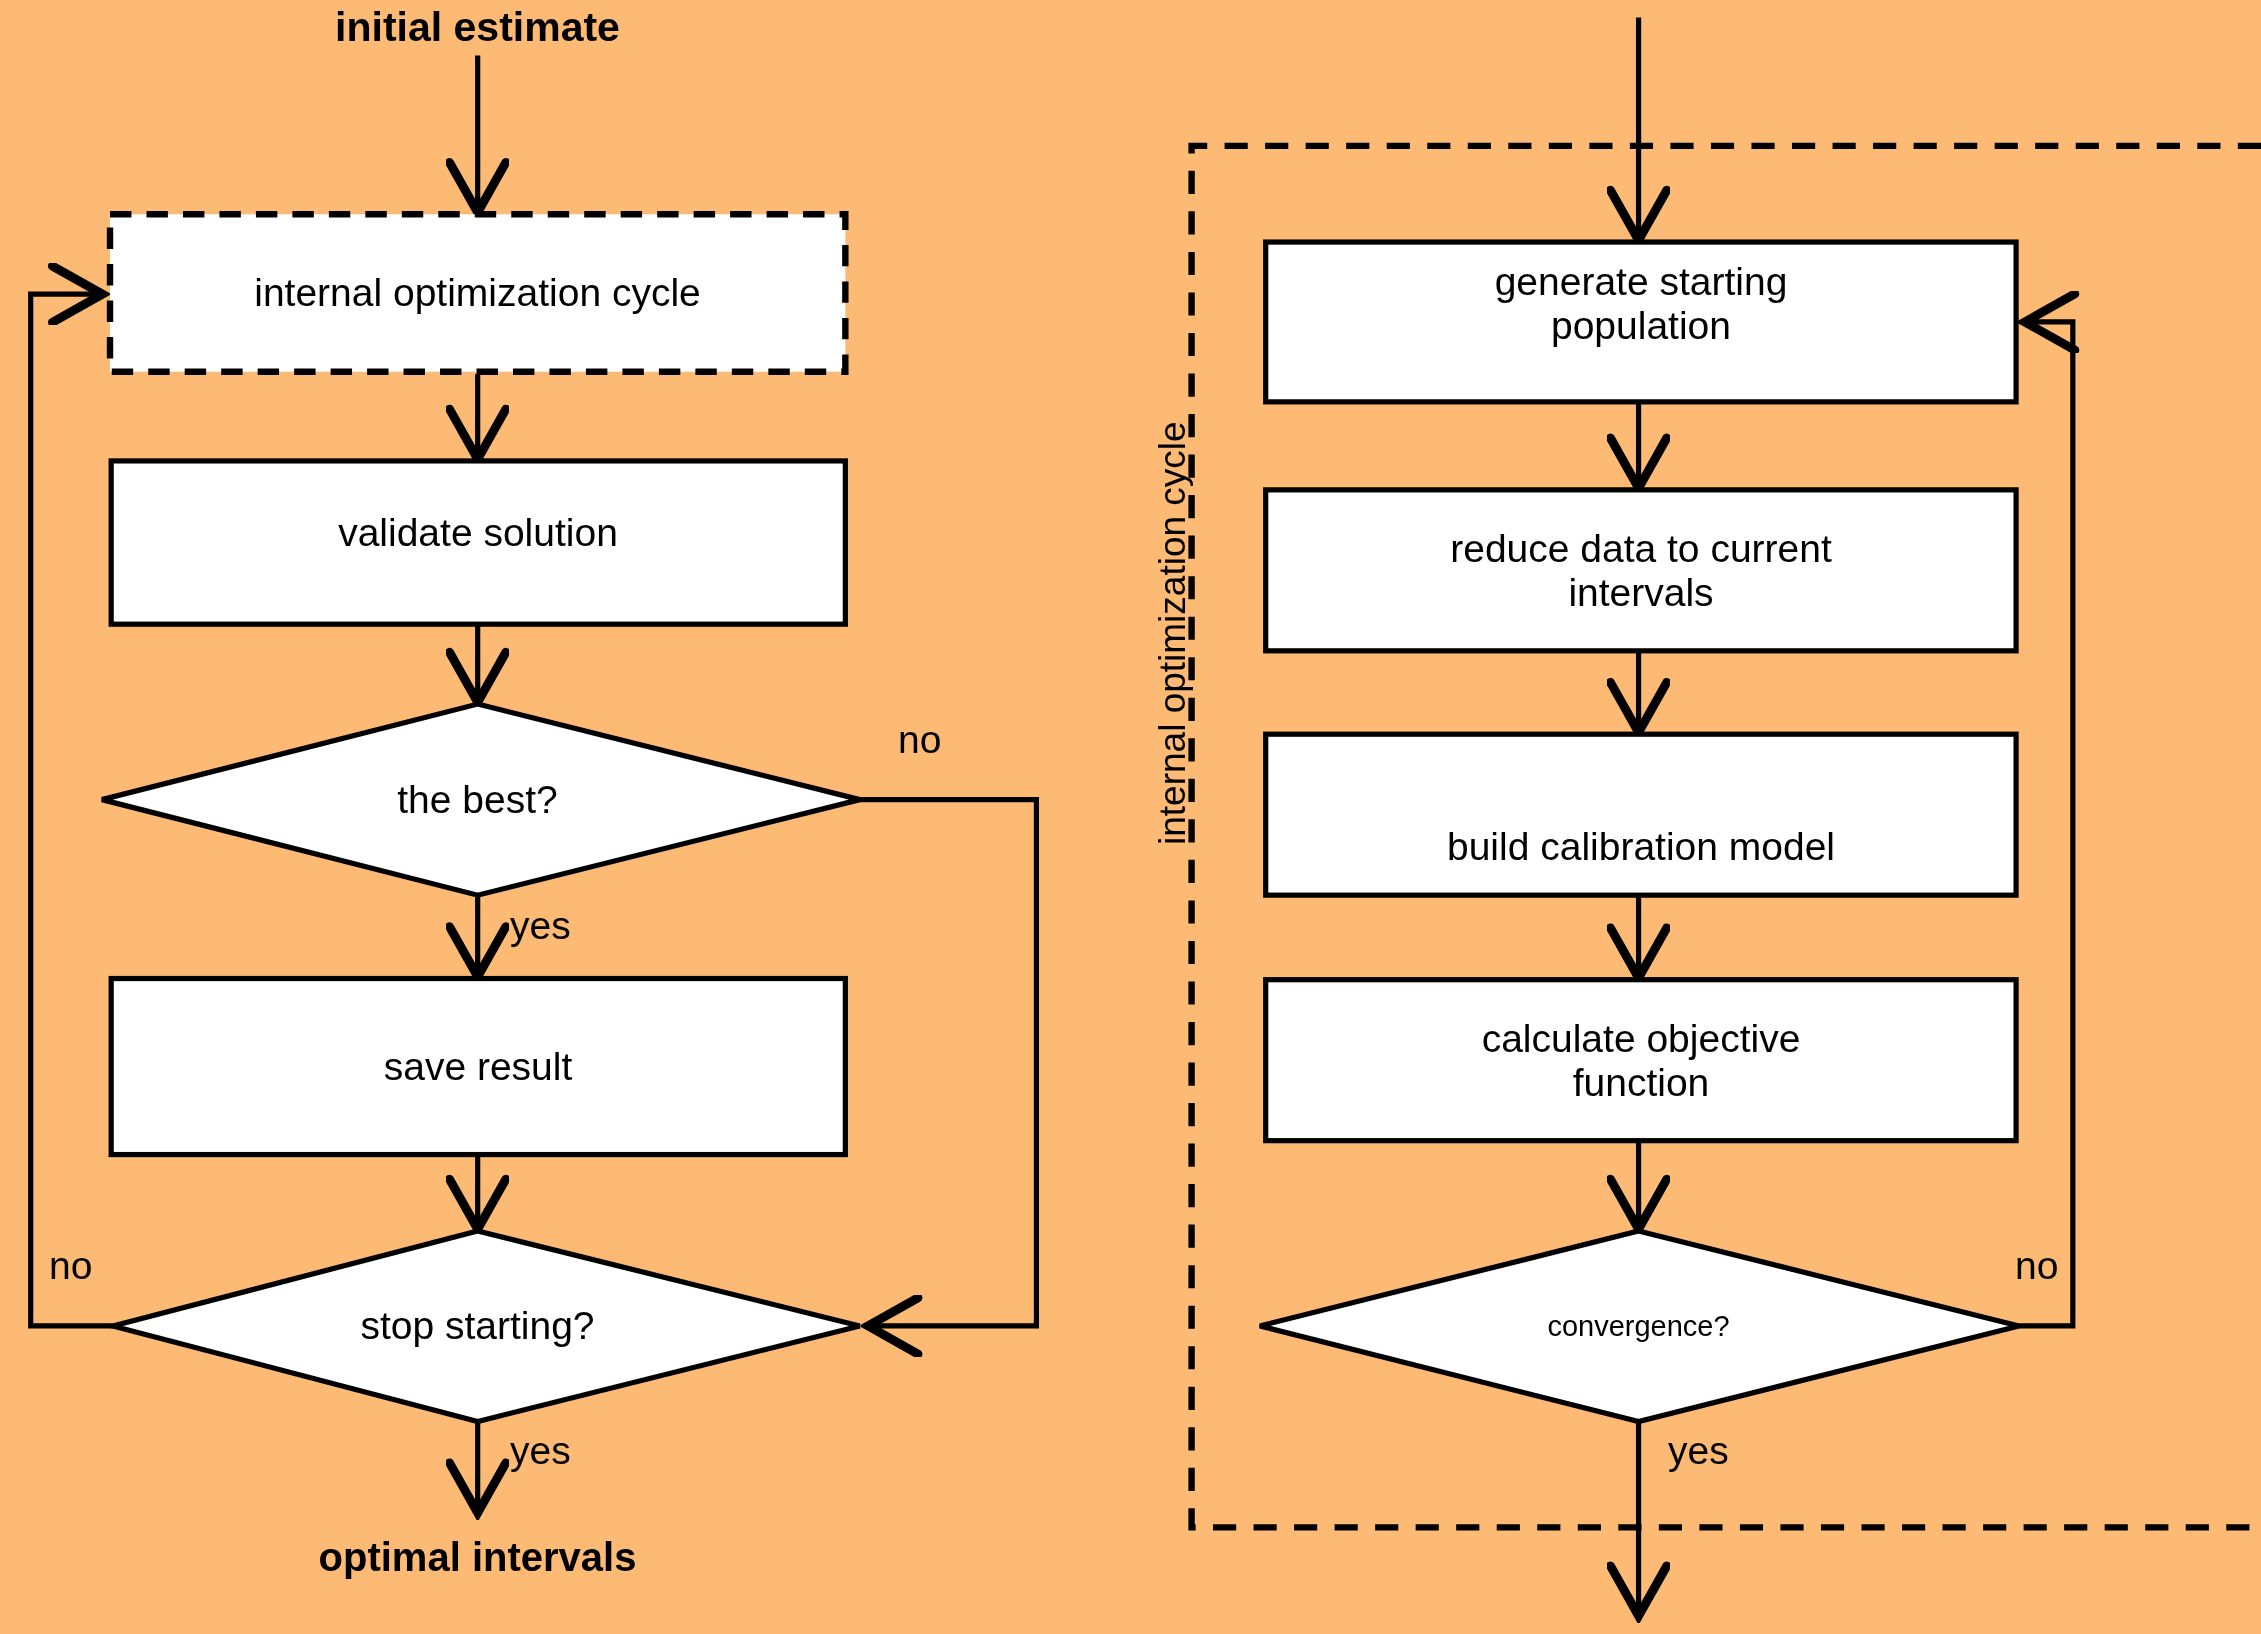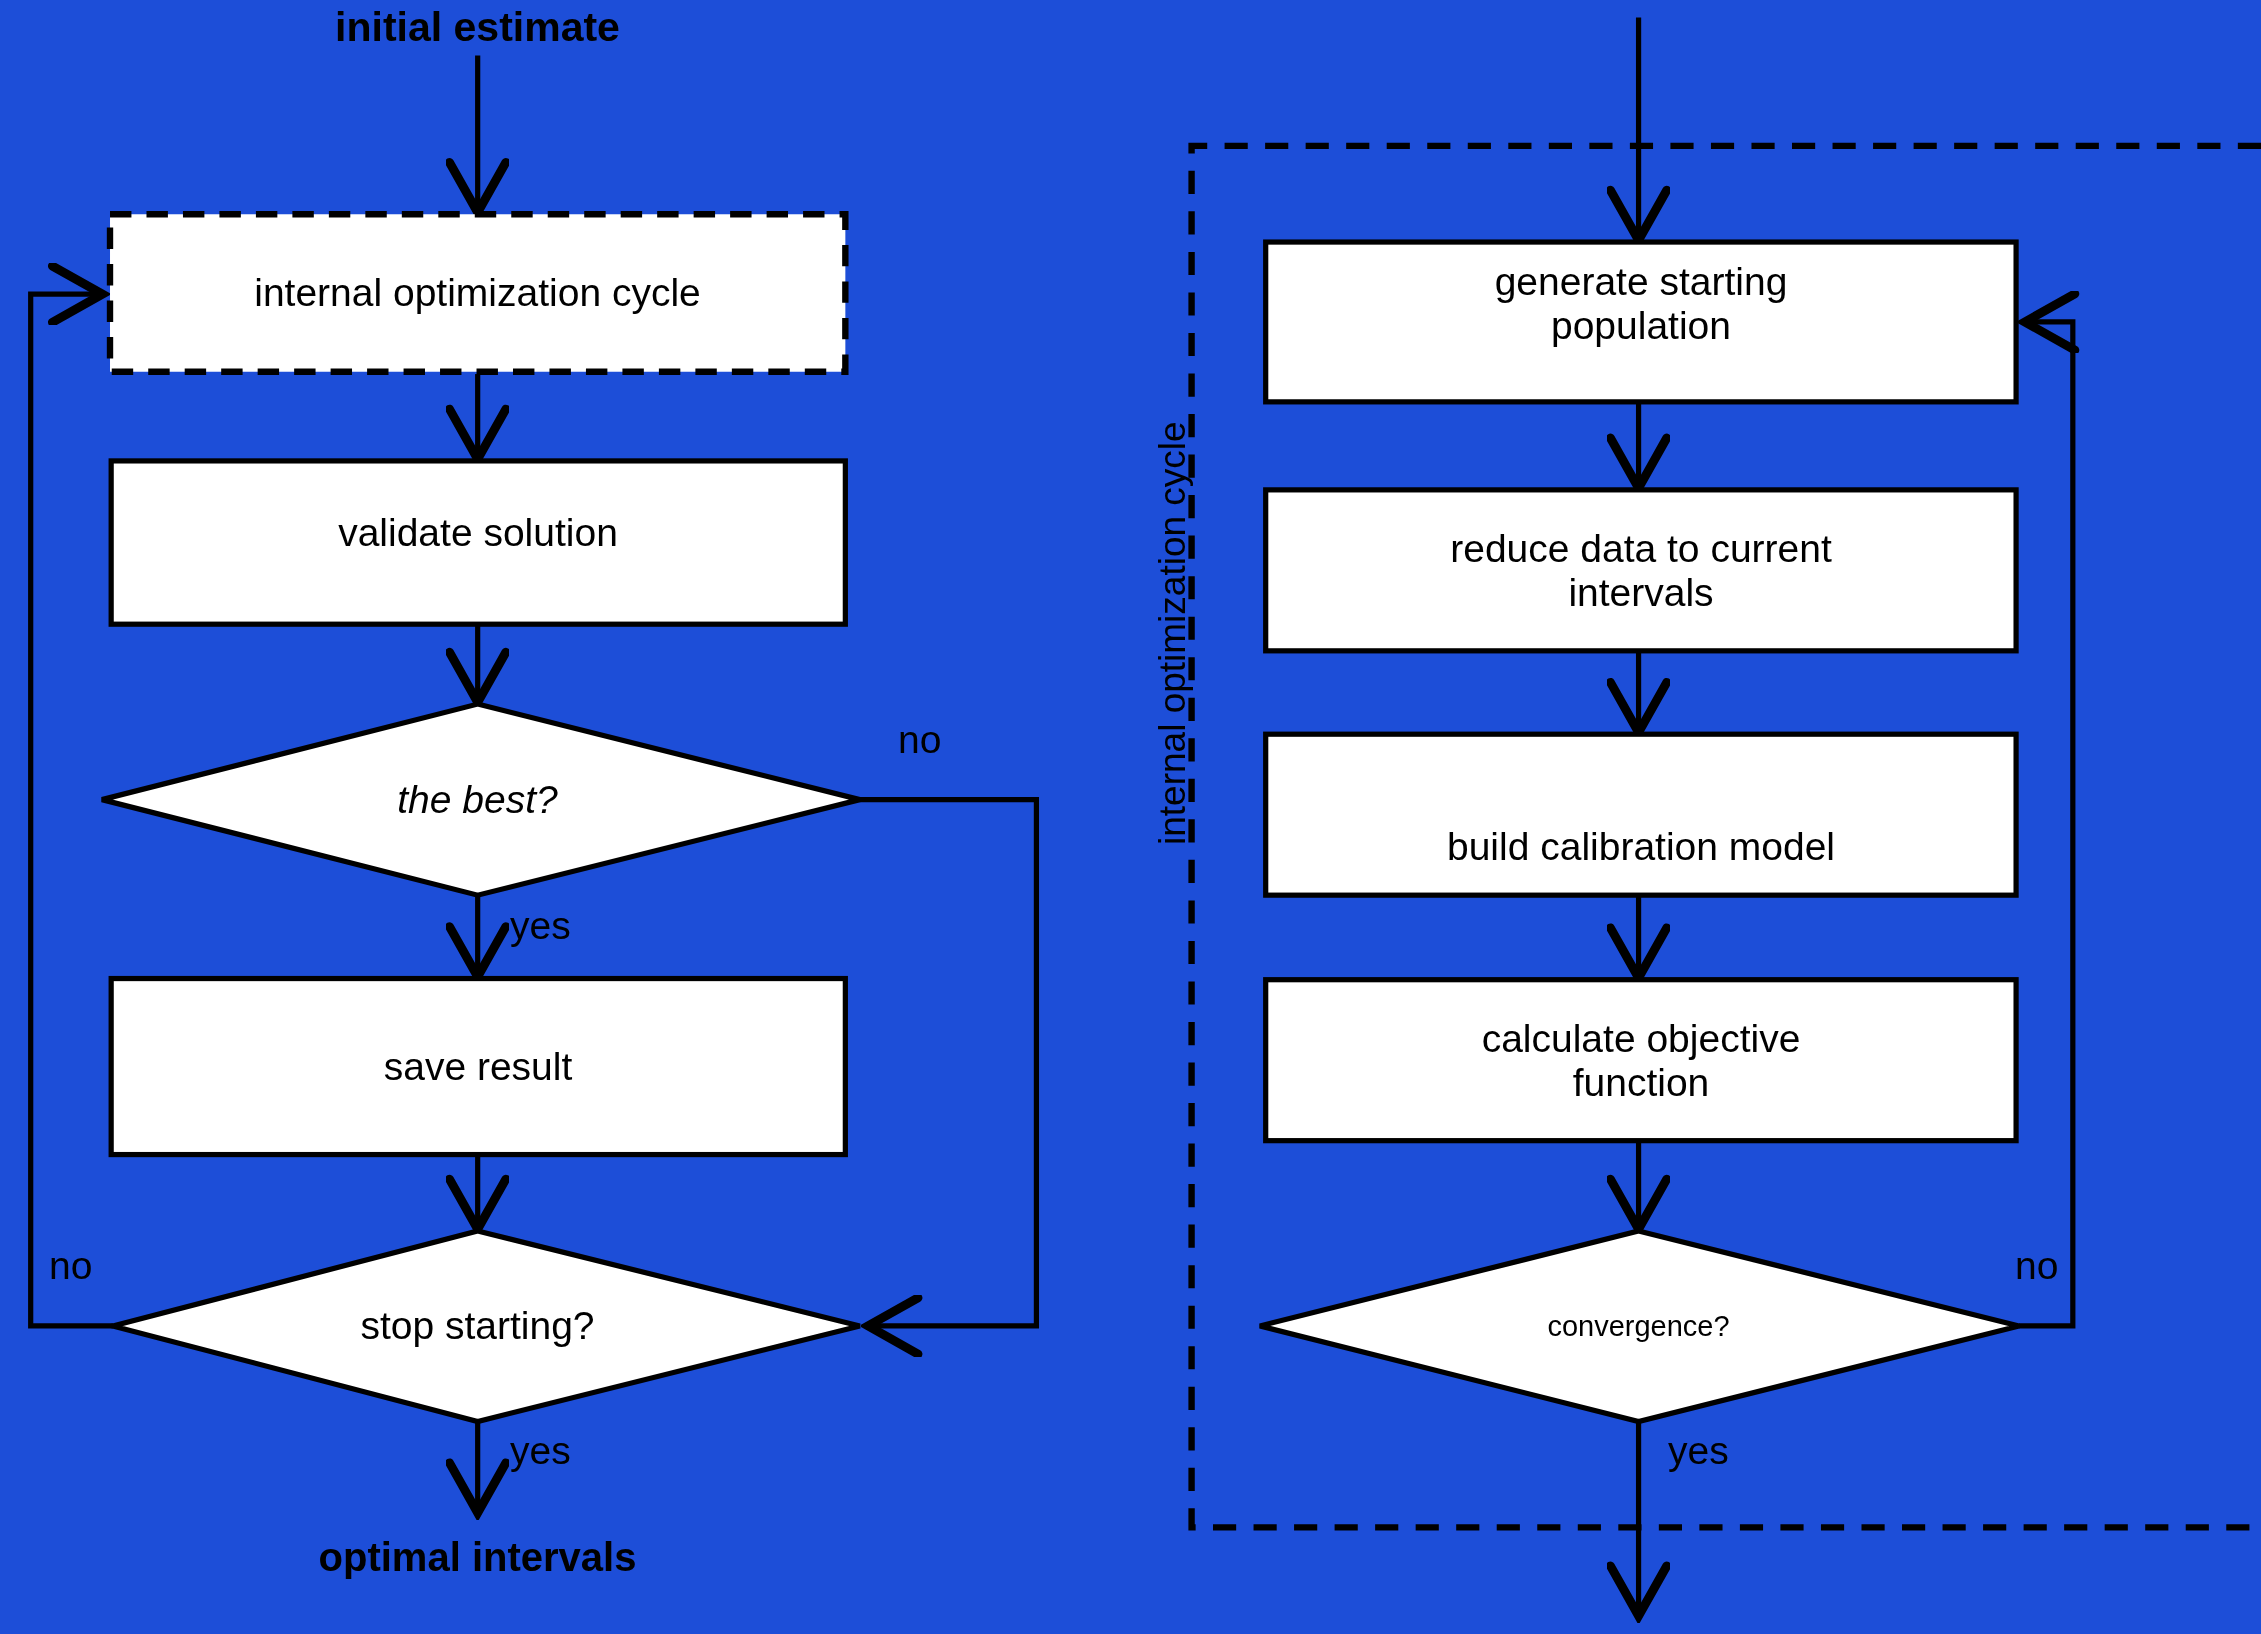--- a/index.html
+++ b/index.html
@@ -1,17 +1,17 @@
 <!DOCTYPE html>
 <html style="font-size:9.3px"><head>
 <meta charset="utf-8">
 <style>
   html,body{margin:0;padding:0;background:#ffffff;}
   body{font-family:"Liberation Sans",sans-serif;}
-  #root{position:relative;width:2261px;height:1634px;background:#1d4ed8;overflow:hidden;}
+  #root{position:relative;width:2261px;height:1634px;background:#fdba74;overflow:hidden;}
   svg.layer{position:absolute;left:0;top:0;width:2261px;height:1634px;}
   .nodelabel{
     position:absolute;display:flex;align-items:center;justify-content:center;
     text-align:center;color:#000;font-family:"Liberation Sans",sans-serif;
     font-weight:400;line-height:1.12;white-space:pre-line;
   }
   .endlabel{font-weight:700;}
   .edgelabel{
     position:absolute;display:flex;align-items:flex-start;justify-content:flex-start;
     color:#000;font-family:"Liberation Sans",sans-serif;font-weight:400;
@@ -90,21 +90,21 @@
   </svg>
 
   <div class="nodelabel endlabel" style="left:188px;top:1.2px;width:579px;height:53px;font-size:41px;">initial estimate</div>
 
   <div class="nodelabel endlabel" style="left:188px;top:1529px;width:579px;height:56px;font-size:40px;">optimal intervals</div>
 
   <div class="nodelabel" style="left:110px;top:214px;width:735px;height:158px;font-size:39px;">internal optimization cycle</div>
 
   <div class="nodelabel" style="left:111px;top:451px;width:734px;height:163px;font-size:39px;">validate solution</div>
 
-  <div class="nodelabel" style="left:188px;top:774px;width:579px;height:52px;font-size:39px;font-style:italic;">the best?</div>
+  <div class="nodelabel" style="left:188px;top:774px;width:579px;height:52px;font-size:39px;">the best?</div>
 
   <div class="nodelabel" style="left:111px;top:979px;width:734px;height:176px;font-size:39px;">save result</div>
 
   <div class="nodelabel" style="left:188px;top:1300px;width:579px;height:52px;font-size:39px;">stop starting?</div>
 
   <div class="edgelabel" style="left:898px;top:718px;width:104px;height:50px;font-size:39px;">no</div>
 
   <div class="edgelabel" style="left:510px;top:904px;width:116px;height:50px;font-size:39px;">yes</div>
 
   <div class="edgelabel" style="left:49px;top:1244px;width:104px;height:50px;font-size:39px;">no</div>

